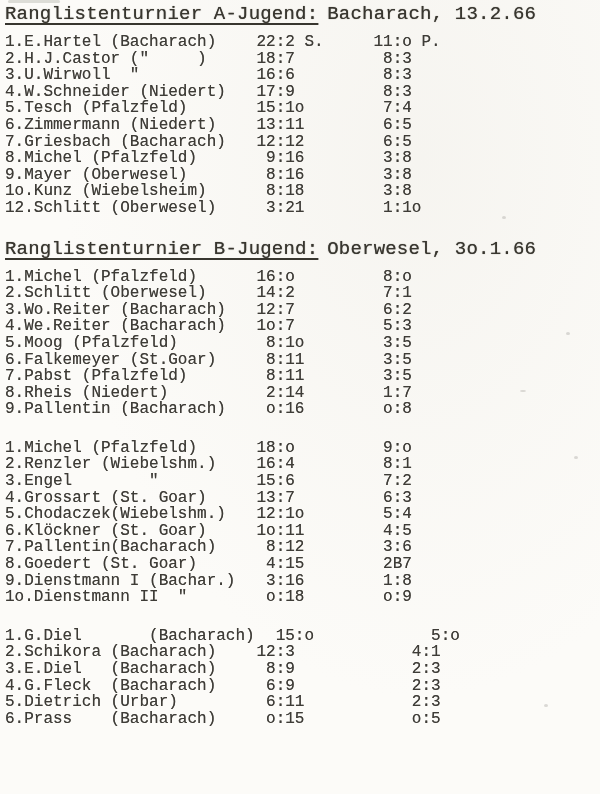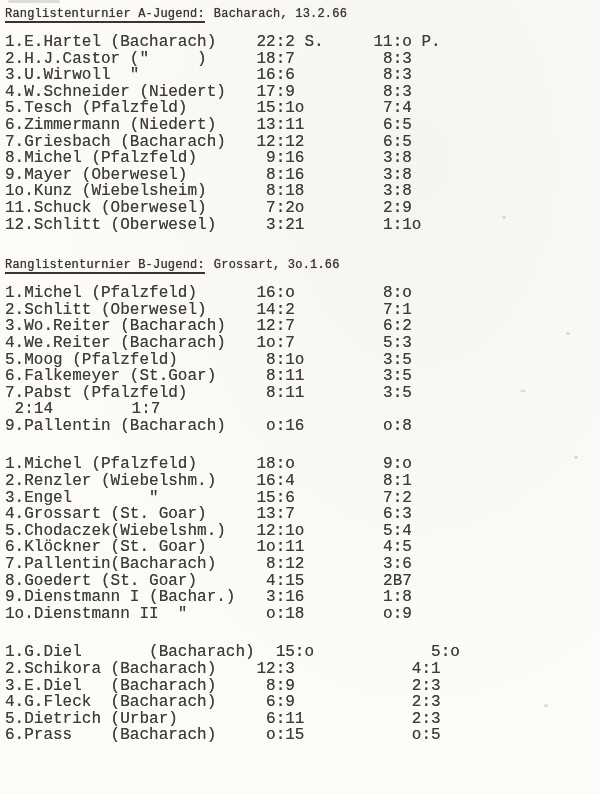--- a/index.html
+++ b/index.html
@@ -23,21 +23,21 @@
     padding: 4px 0 0 5px;
     background:
       radial-gradient(ellipse at 70% 20%, rgba(240,238,232,0.5), rgba(0,0,0,0) 60%),
       #fcfbf8;
   }
   section.ranking {
     margin: 0 0 22px 0;
   }
   h2.heading {
     margin: 0 0 9px 0;
-    font-size: 12px;
+    font-size: 19px;
     font-weight: normal;
     line-height: 21px;
     white-space: pre;
     letter-spacing: 0.2px;
     color: #38362f;
     text-shadow: 0 0 0.8px rgba(56,54,47,0.85);
   }
   h2.heading .title {
     text-decoration: underline;
     text-decoration-thickness: 1.5px;
@@ -160,36 +160,31 @@
     <span class="cell games-cell"><span class="score games"> 8:16</span><span class="unit glabel"></span></span>
     <span class="cell points-cell"><span class="score points"> 3:8</span><span class="unit plabel"></span></span>
   </div>
 
   <div class="row">
     <span class="entry">1o.Kunz (Wiebelsheim)</span>
     <span class="cell games-cell"><span class="score games"> 8:18</span><span class="unit glabel"></span></span>
     <span class="cell points-cell"><span class="score points"> 3:8</span><span class="unit plabel"></span></span>
   </div>
 
-  <div class="row">
-    <span class="entry">11.Schuck (Oberwesel)</span>
-    <span class="cell games-cell"><span class="score games"> 7:2o</span><span class="unit glabel"></span></span>
-    <span class="cell points-cell"><span class="score points"> 2:9</span><span class="unit plabel"></span></span>
-  </div>
 
   <div class="row">
     <span class="entry">12.Schlitt (Oberwesel)</span>
     <span class="cell games-cell"><span class="score games"> 3:21</span><span class="unit glabel"></span></span>
     <span class="cell points-cell"><span class="score points"> 1:1o</span><span class="unit plabel"></span></span>
   </div>
 </div>
   </section>
 
   <section class="ranking sec-b-jugend">
-    <h2 class="heading"><span class="title">Ranglistenturnier B-Jugend:</span><span class="subtitle">Grossart, 3o.1.66</span></h2>
+    <h2 class="heading"><span class="title">Ranglistenturnier B-Jugend:</span><span class="subtitle">Oberwesel, 3o.1.66</span></h2>
     <div class="rows">
   <div class="row">
     <span class="entry">1.Michel (Pfalzfeld)</span>
     <span class="cell games-cell"><span class="score games">16:o</span><span class="unit glabel"></span></span>
     <span class="cell points-cell"><span class="score points"> 8:o</span><span class="unit plabel"></span></span>
   </div>
 
   <div class="row">
     <span class="entry">2.Schlitt (Oberwesel)</span>
     <span class="cell games-cell"><span class="score games">14:2</span><span class="unit glabel"></span></span>
@@ -220,20 +215,21 @@
     <span class="cell points-cell"><span class="score points"> 3:5</span><span class="unit plabel"></span></span>
   </div>
 
   <div class="row">
     <span class="entry">7.Pabst (Pfalzfeld)</span>
     <span class="cell games-cell"><span class="score games"> 8:11</span><span class="unit glabel"></span></span>
     <span class="cell points-cell"><span class="score points"> 3:5</span><span class="unit plabel"></span></span>
   </div>
 
   <div class="row">
+    <span class="entry">8.Rheis (Niedert)</span>
     <span class="cell games-cell"><span class="score games"> 2:14</span><span class="unit glabel"></span></span>
     <span class="cell points-cell"><span class="score points"> 1:7</span><span class="unit plabel"></span></span>
   </div>
 
   <div class="row">
     <span class="entry">9.Pallentin (Bacharach)</span>
     <span class="cell games-cell"><span class="score games"> o:16</span><span class="unit glabel"></span></span>
     <span class="cell points-cell"><span class="score points"> o:8</span><span class="unit plabel"></span></span>
   </div>
 </div>

